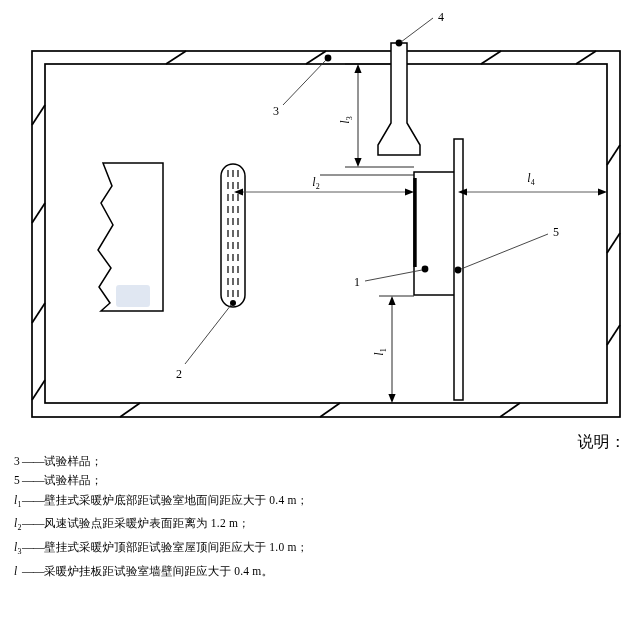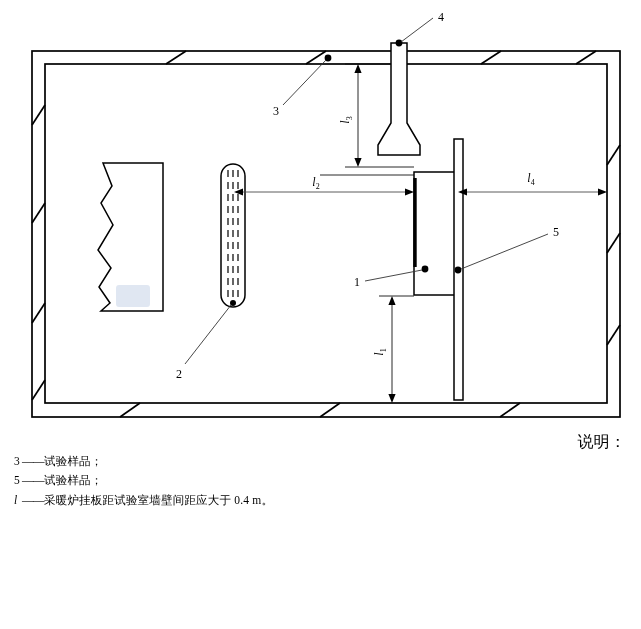--- a/index.html
+++ b/index.html
@@ -261,17 +261,26 @@
   <div class="legend-block">
     <div class="legend-title">说明：</div>
 
     <div class="legend-row">
       <span class="legend-key"><span>3</span></span><span class="legend-dash">——</span><span>试验样品；</span>
     </div>
     <div class="legend-row">
       <span class="legend-key"><span>5</span></span><span class="legend-dash">——</span><span>试验样品；</span>
     </div>
     <div class="legend-row">
+      <span class="legend-key"><i>l</i><sub>1</sub></span><span class="legend-dash">——</span><span>壁挂式采暖炉底部距试验室地面间距应大于 0.4 m；</span>
+    </div>
+    <div class="legend-row">
+      <span class="legend-key"><i>l</i><sub>2</sub></span><span class="legend-dash">——</span><span>风速试验点距采暖炉表面距离为 1.2 m；</span>
+    </div>
+    <div class="legend-row">
+      <span class="legend-key"><i>l</i><sub>3</sub></span><span class="legend-dash">——</span><span>壁挂式采暖炉顶部距试验室屋顶间距应大于 1.0 m；</span>
+    </div>
+    <div class="legend-row">
       <span class="legend-key"><i>l</i></span><span class="legend-dash">——</span><span>采暖炉挂板距试验室墙壁间距应大于 0.4 m。</span>
     </div>
   </div>
 
 </div>
 
 </body></html>

